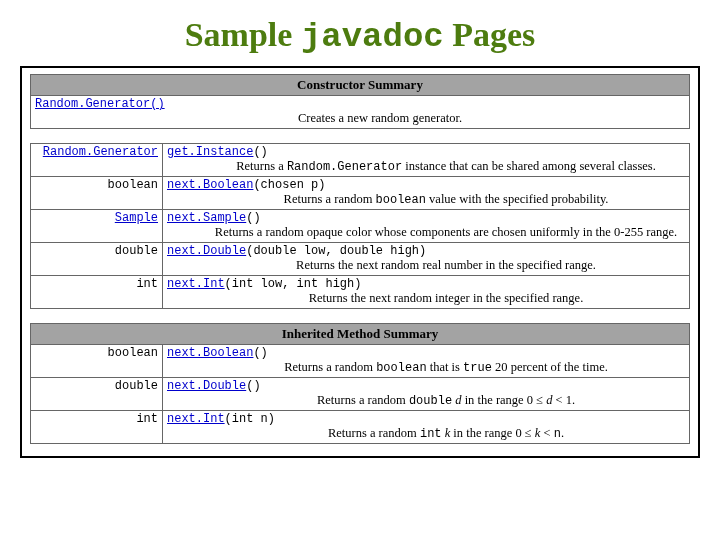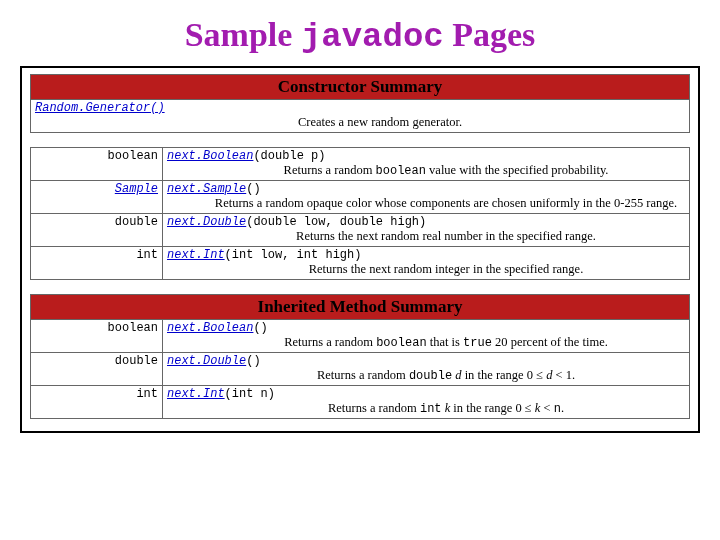--- a/index.html
+++ b/index.html
@@ -14,39 +14,39 @@
   .slide {
     width: 720px;
     height: 540px;
     padding: 10px 20px 10px 20px;
     position: relative;
   }
   .title {
     text-align: center;
     font-size: 34px;
     margin: 6px 0 10px 0;
-    color: #a21caf;
+    color: #4d7c0f;
   }
   .title .jd {
     font-family: "Courier New", monospace;
   }
   .content-box {
     border: 2px solid #000;
     padding: 6px 8px 8px 8px;
   }
   .section-table {
     width: 100%;
     border-collapse: collapse;
     border: 1px solid #666;
     margin-bottom: 14px;
   }
   .section-table:last-child { margin-bottom: 4px; padding-left: 24px; }
   .section-header {
-    background: #b91c1c;
-    font-size: 17px;
+    background: #a3a3a3;
+    font-size: 13px;
     font-weight: bold;
     padding: 2px 6px;
     border: 1px solid #666;
   }
   .ctor-row {
     border: 1px solid #666;
     padding: 0 4px 2px 4px;
     font-size: 12px;
   }
   .mrow td {
@@ -62,21 +62,20 @@
   }
   .mono {
     font-family: "Courier New", monospace;
     font-size: 12px;
   }
   .link {
     color: #0000cc;
     text-decoration: underline;
     font-family: "Courier New", monospace;
     font-size: 12px;
-    font-style: italic;
   }
   .desc {
     display: block;
     padding-left: 40px;
     font-family: "Times New Roman", serif;
     font-size: 12.5px;
     text-align: center;
   }
   .desc .mono { font-size: 12px; }
   .desc i { font-style: italic; }
@@ -102,25 +101,32 @@
         <span class="link">Random.Generator()</span>
         <span class="desc">Creates a new random generator.</span>
       </td>
           </tr>
     </tbody>
       </table>
 
     <table class="section-table">
       <tbody>
 
+      <tr class="mrow">
+        <td class="ret-col"><span class="link">Random.Generator</span></td>
+        <td>
+          <span class="link">get.Instance</span><span class="mono">()</span>
+          <span class="desc"><span>Returns a </span><span class="mono">Random.Generator</span><span> instance that can be shared among several classes.</span></span>
+        </td>
+      </tr>
 
       <tr class="mrow">
         <td class="ret-col"><span class="mono">boolean</span></td>
         <td>
-          <span class="link">next.Boolean</span><span class="mono">(double p)</span>
+          <span class="link">next.Boolean</span><span class="mono">(chosen p)</span>
           <span class="desc"><span>Returns a random </span><span class="mono">boolean</span><span> value with the specified probability.</span></span>
         </td>
       </tr>
 
       <tr class="mrow">
         <td class="ret-col"><span class="link">Sample</span></td>
         <td>
           <span class="link">next.Sample</span><span class="mono">()</span>
           <span class="desc">Returns a random opaque color whose components are chosen uniformly in the 0-255 range.</span>
         </td>

